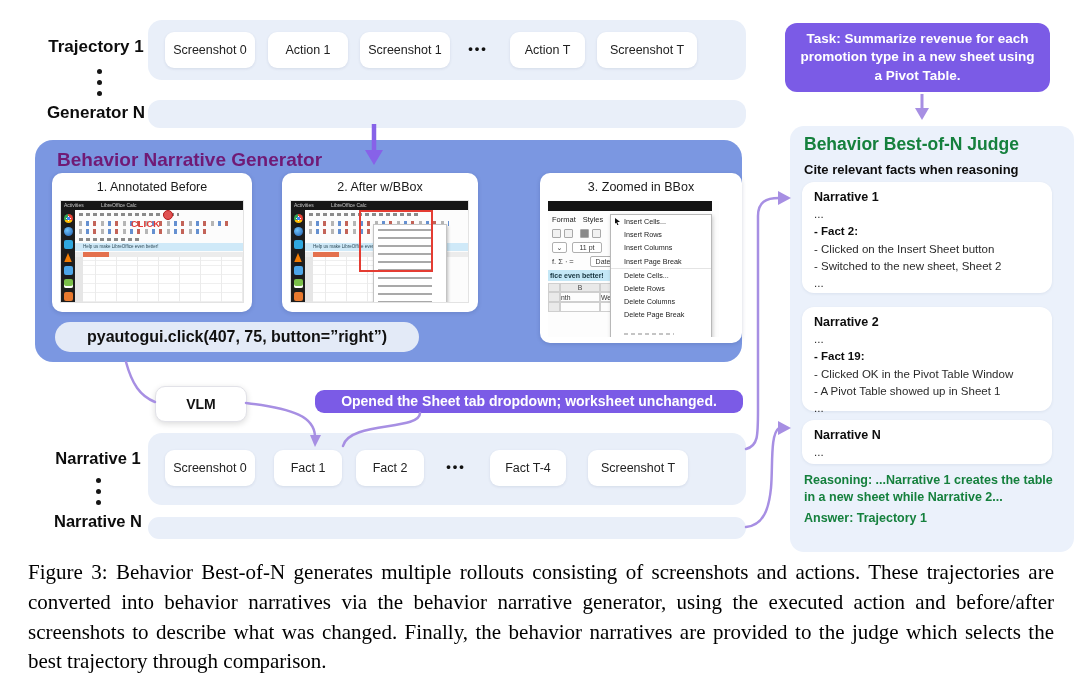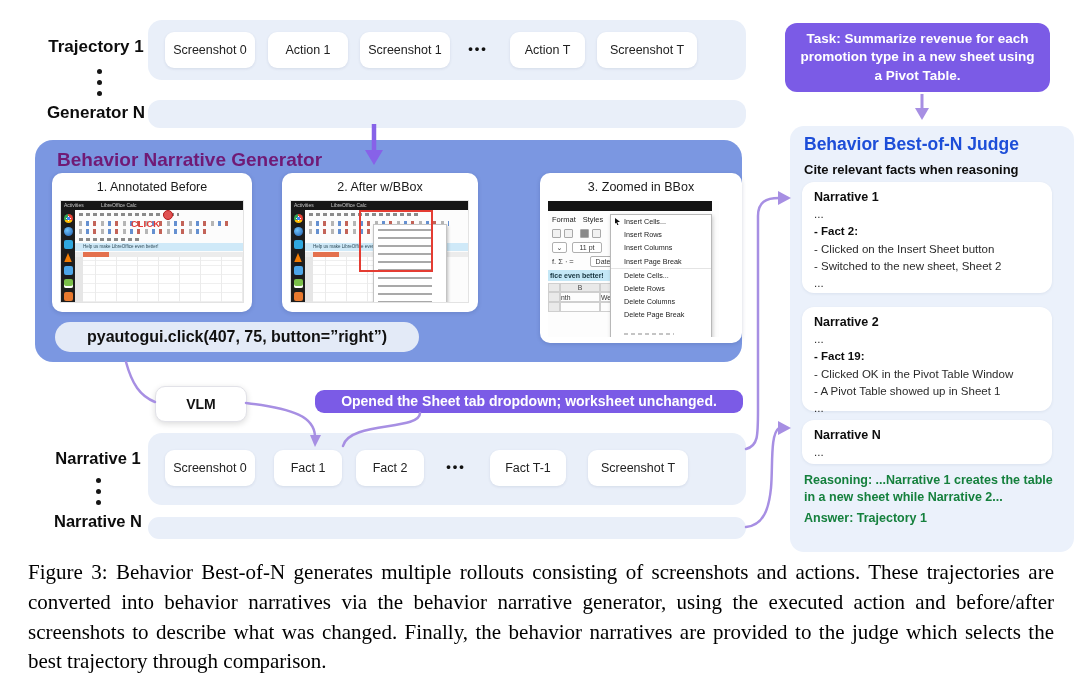--- a/index.html
+++ b/index.html
@@ -15,21 +15,21 @@
            text-align:center;display:flex;align-items:center;justify-content:center;padding:6px 12px;box-sizing:border-box;line-height:1.35;}
   .gen{position:absolute;background:#7B97E1;border-radius:18px;}
   .gen-title{position:absolute;color:#701a75;font-weight:700;font-size:19px;}
   .card{position:absolute;background:#fff;border-radius:10px;box-shadow:0 1px 4px rgba(20,40,90,.18);}
   .card-label{position:absolute;top:7px;left:0;right:0;text-align:center;font-size:12.5px;color:#1a1a1a;}
   .codebox{position:absolute;background:#E3EAF7;border-radius:15px;text-align:center;font-weight:700;font-size:16px;color:#111;line-height:30px;}
   .vlm{position:absolute;background:#fff;border:1px solid #e2e2e8;border-radius:10px;box-shadow:0 2px 6px rgba(0,0,0,.14);
        text-align:center;font-weight:700;font-size:14px;color:#111;}
   .msgbox{position:absolute;background:#7B5BE6;border-radius:9px;color:#fff;font-weight:700;font-size:14px;text-align:center;}
   .judge{position:absolute;background:#EBF1FB;border-radius:14px;}
-  .judge-title{position:absolute;font-weight:700;font-size:17.5px;color:#1d4ed8;}
+  .judge-title{position:absolute;font-weight:700;font-size:17.5px;color:#15803d;}
   .judge-sub{position:absolute;font-weight:700;font-size:13px;color:#0d0d0d;}
   .jcard{position:absolute;background:#fff;border-radius:12px;padding:8px 12px;box-sizing:border-box;box-shadow:0 1px 3px rgba(30,50,90,.08);}
   .jcard .t{font-weight:700;font-size:12.5px;color:#0d0d0d;margin-bottom:2px;}
   .jcard .l{font-size:11.5px;color:#2b2b2b;line-height:1.5;}
   .jcard .lb{font-weight:700;color:#0d0d0d;}
   .jtext{position:absolute;font-weight:700;font-size:12.5px;color:#15803d;line-height:1.35;}
   .caption{position:absolute;font-family:"Liberation Serif",serif;font-size:21px;color:#000;text-align:justify;line-height:1.42;}
   
   .shot{position:absolute;background:#fdfdfd;border:1px solid #e3e3e3;overflow:hidden;box-sizing:border-box;}
   .tb{position:absolute;left:0;top:0;right:0;height:9px;background:#161616;color:#c8c8c8;font-size:5px;line-height:9px;white-space:nowrap;overflow:hidden;}
@@ -232,21 +232,21 @@
       <div></div>
       <div></div>
     </div>
   <div class="abs lbl" style="left:38px;top:512px;width:120px;font-size:16.5px;">Narrative N</div>
 
   <div class="row" style="left:148px;top:433px;width:598px;height:72px;">
     <div class="chip" style="left:17px;top:17px;width:90px;">Screenshot 0</div>
     <div class="chip" style="left:126px;top:17px;width:68px;">Fact 1</div>
     <div class="chip" style="left:208px;top:17px;width:68px;">Fact 2</div>
     <div class="hdots" style="left:288px;top:17px;width:40px;">•••</div>
-    <div class="chip" style="left:342px;top:17px;width:76px;">Fact T-1</div>
+    <div class="chip" style="left:342px;top:17px;width:76px;">Fact T-4</div>
     <div class="chip" style="left:440px;top:17px;width:100px;">Screenshot T</div>
   </div>
 
   <div class="row" style="left:148px;top:517px;width:598px;height:22px;border-radius:11px;"></div>
 
   <div class="judge" style="left:790px;top:126px;width:284px;height:426px;">
     <div class="judge-title" style="left:14px;top:8px;">Behavior Best-of-N Judge</div>
     <div class="judge-sub" style="left:14px;top:36px;">Cite relevant facts when reasoning</div>
 
     <div class="jcard" style="left:12px;top:56px;width:250px;height:111px;">

